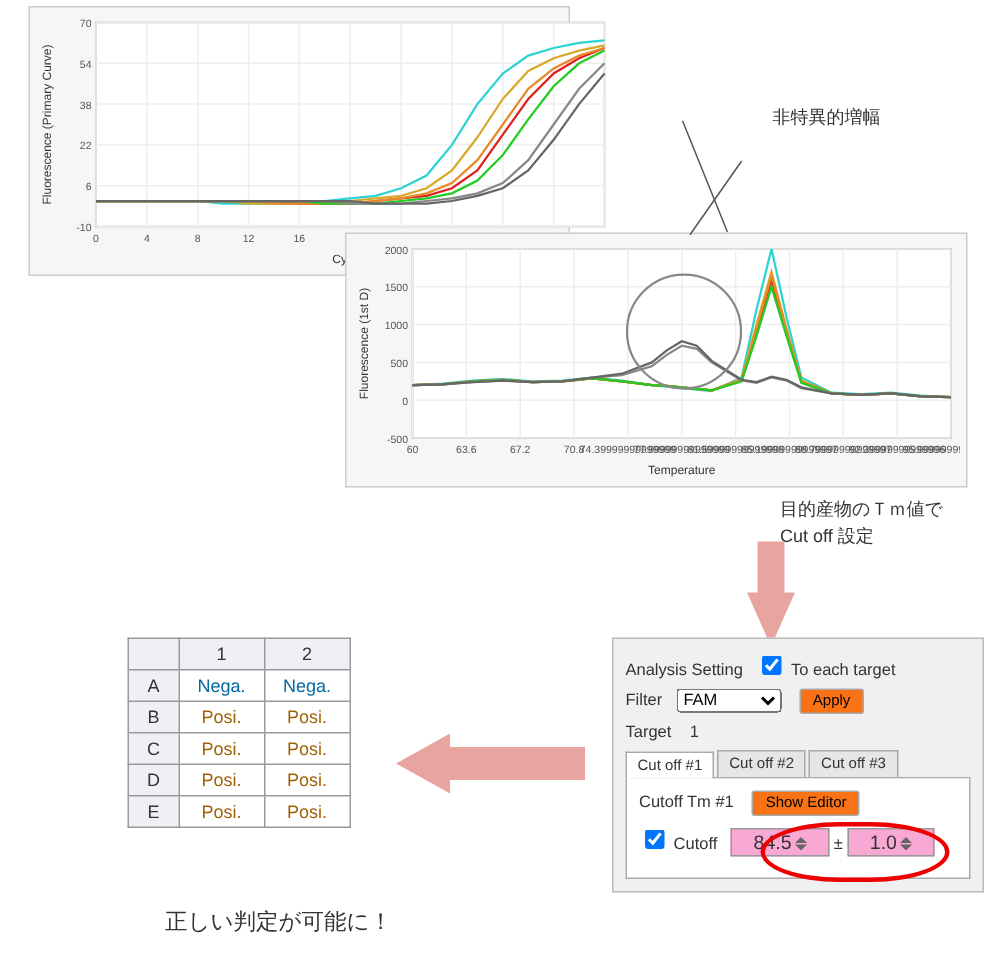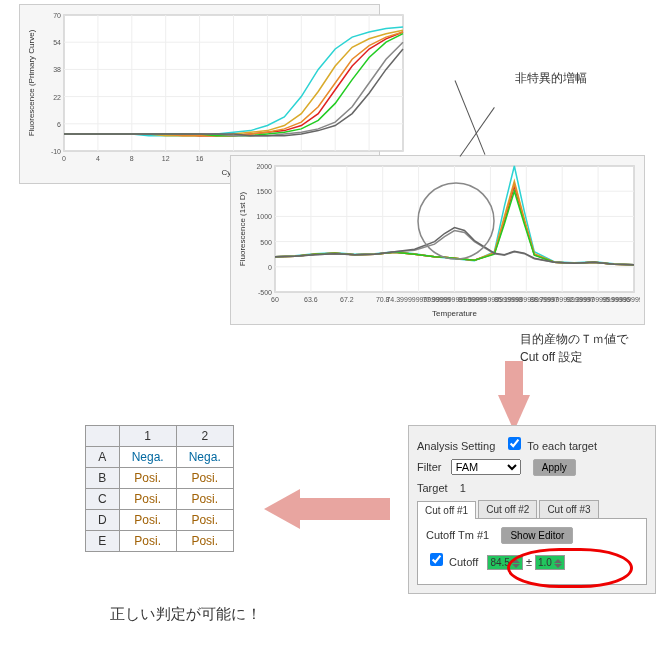--- a/index.html
+++ b/index.html
@@ -8,26 +8,26 @@
   .annot{position:absolute;font-size:12px}
   .arrow-down{position:absolute;width:0;height:0;border-left:16px solid transparent;border-right:16px solid transparent;border-top:36px solid #e8a5a0}
   .arrow-down::before{content:"";position:absolute;top:-70px;left:-9px;width:18px;height:36px;background:#e8a5a0}
   .arrow-left{position:absolute}
   .arrow-left .shaft{width:90px;height:22px;background:#e8a5a0;float:right}
   .arrow-left .head{width:0;height:0;border-top:20px solid transparent;border-bottom:20px solid transparent;border-right:36px solid #e8a5a0;float:right;margin-top:-9px}
   
   .dlg{position:absolute;background:#f0f0f0;border:1px solid #bbb;padding:8px;width:230px;font-size:11px}
   .dlg .row{margin-bottom:6px}
   .dlg select{width:70px;font-size:11px}
-  .dlg button{font-size:10px;padding:2px 8px;background:#a3a3a3;border:1px solid #aaa;border-radius:2px}
+  .dlg button{font-size:10px;padding:2px 8px;background:#f97316;border:1px solid #aaa;border-radius:2px}
   .tabs{display:flex;border-bottom:1px solid #aaa;margin-top:4px}
   .tabs .tab{padding:3px 7px;border:1px solid #aaa;border-bottom:none;background:#e6e6e6;margin-right:2px;font-size:10px}
   .tabs .tab.active{background:#fff;position:relative;top:1px}
   .tabbody{border:1px solid #aaa;border-top:none;padding:8px;background:#fff}
-  .spin{display:inline-block;border:1px solid #999;background:#22c55e;padding:1px 2px;font-size:10px}
+  .spin{display:inline-block;border:1px solid #999;background:#f9a8d4;padding:1px 14px;font-size:13px}
   .spin .btns{display:inline-block;vertical-align:middle;margin-left:2px}
   .spin .btns span{display:block;width:0;height:0;border-left:4px solid transparent;border-right:4px solid transparent}
   .spin .btns .u{border-bottom:4px solid #666;margin-bottom:1px}
   .spin .btns .d{border-top:4px solid #666}
   .redcircle{position:absolute;border:3px solid #e00;border-radius:50%/60%;width:120px;height:34px;pointer-events:none}
   
   .rtable{position:absolute;border-collapse:collapse;background:#fff}
   .rtable th,.rtable td{border:1px solid #999;padding:3px 12px;font-size:12px;text-align:center}
   .rtable th{background:#eef0f5;font-weight:normal}
   .rtable td.neg{color:#0369a1}

